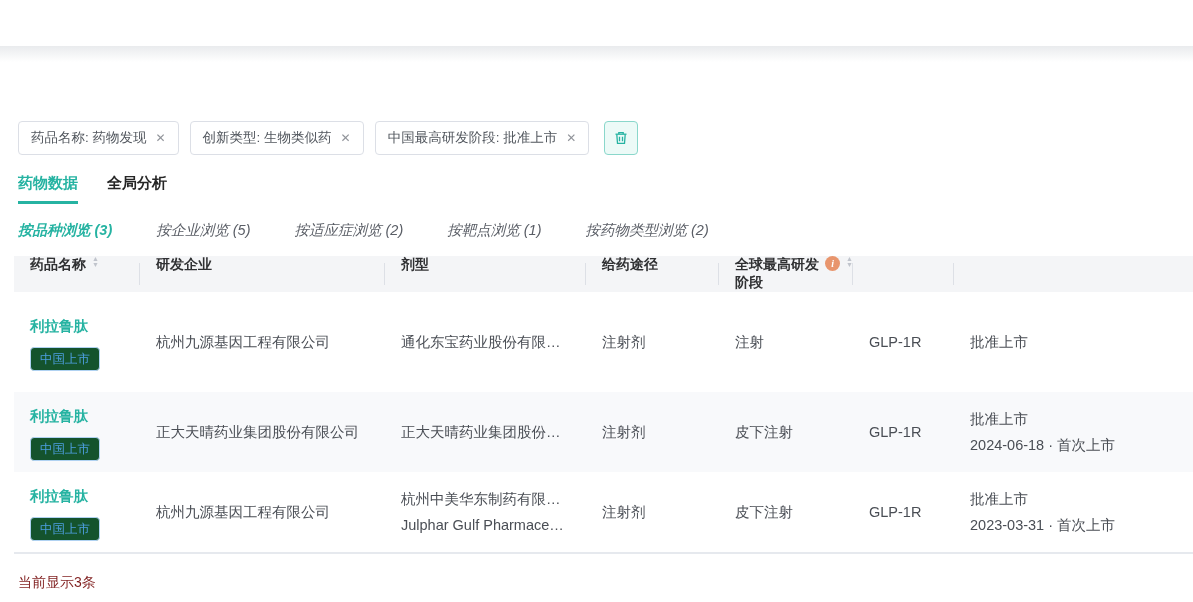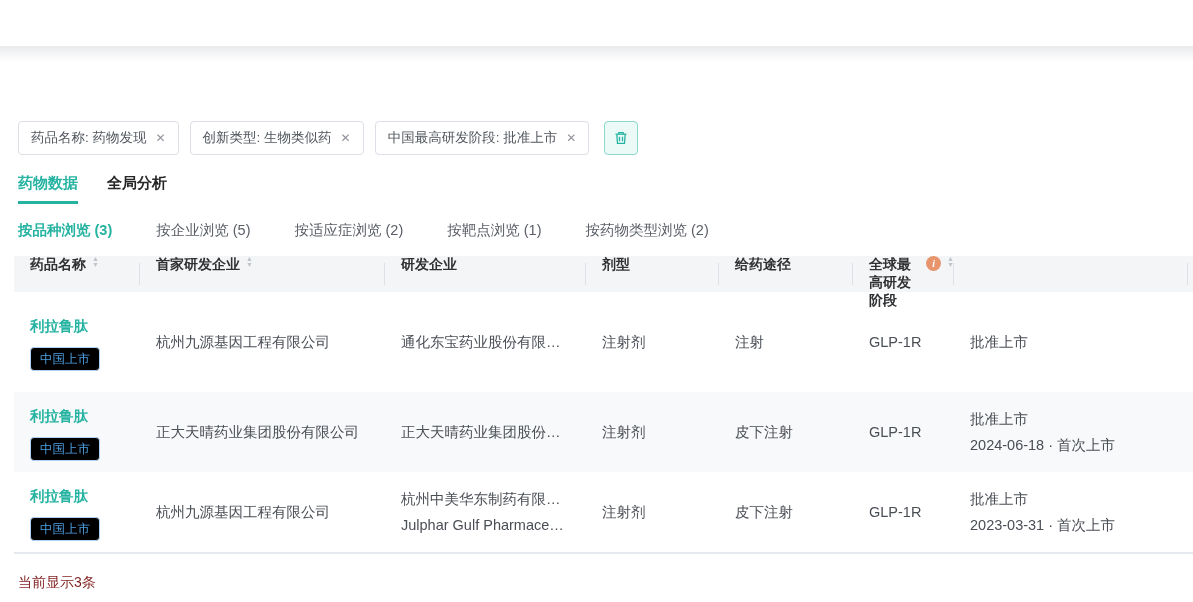--- a/index.html
+++ b/index.html
@@ -43,39 +43,39 @@
     border-radius:4px; display:flex; align-items:center; justify-content:center; margin-left:4px; cursor:pointer; }
 
   
   .nav-tabs { left:18px; top:174px; display:flex; gap:29px; font-size:15px; font-weight:bold; color:#262626; }
   .nav-tab { padding-bottom:11px; position:relative; cursor:pointer; }
   .nav-tab.active { color:#26B3A2; }
   .nav-tab.active::after { content:""; position:absolute; left:0; right:0; bottom:0; height:3px; background:#26B3A2; }
 
   
   .view-tabs { left:18px; top:221px; display:flex; gap:44px; font-size:14.5px; color:#5a5e66; }
-  .view-tab { cursor:pointer; }
+  .view-tab { cursor:pointer;font-style:italic; }
   .view-tab.active { color:#26B3A2; font-weight:bold; }
 
   
   .grid-cols { display:grid; grid-template-columns:126px 245px 201px 133px 134px 101px 234px 1fr; }
   .tbl { left:14px; top:256px; width:1179px; }
   .thead { background:#F4F5F7; height:36px; align-items:center; }
   .th { position:relative; display:flex; align-items:flex-start; gap:6px; padding-left:16px;
     font-size:14px; font-weight:bold; color:#303133; height:36px; }
   .th::after { content:""; position:absolute; right:0; top:7px; bottom:7px; width:1px; background:#dde0e6; }
   .sort { display:flex; flex-direction:column; gap:1px; }
   .sort span { font-size:7px; line-height:5px; color:#c0c4cc; }
   .tr { align-items:center; }
   .tr.r1 { height:100px; }
   .tr.r2 { height:80px; background:#F8F9FB; }
   .tr.r3 { height:80px; }
   .td { padding-left:16px; font-size:14.5px; color:#4a4e55; line-height:26px; }
   .drug-link { color:#26B3A2; font-weight:bold; font-size:14.5px; cursor:pointer; display:inline-block; }
-  .cn-badge { display:inline-block; margin-top:8px; border:1px solid #b0d2f2; background:#000000;
+  .cn-badge { display:inline-block; margin-top:8px; border:1px solid #b0d2f2; background:#14532d;
     color:#4D9FE0; font-size:12.5px; line-height:1; padding:5px 9px; border-radius:4px; }
   .tbl-divider { left:14px; top:552px; width:1179px; height:2px; background:#e6e9ee; }
 
   .footer-count { left:18px; top:574px; font-size:14px; color:#7f1d1d; }
 </style>
 </head>
 <body>
 
 <div class="abs header-bar"></div>
 <div class="abs header-shadow"></div>
@@ -140,27 +140,20 @@
 
   <div class="grid-cols thead">
     <div class="th">
       <span>药品名称</span>
       <span class="sort">
         <span>▲</span>
           <span>▼</span>
       </span>
     </div>
     <div class="th">
-      <span>首家研发企业</span>
-      <span class="sort">
-        <span>▲</span>
-          <span>▼</span>
-      </span>
-    </div>
-    <div class="th">
       <span>研发企业</span>
     </div>
     <div class="th">
       <span>剂型</span>
     </div>
     <div class="th">
       <span>给药途径</span>
     </div>
     <div class="th">
       <span>全球最高研发阶段</span>

